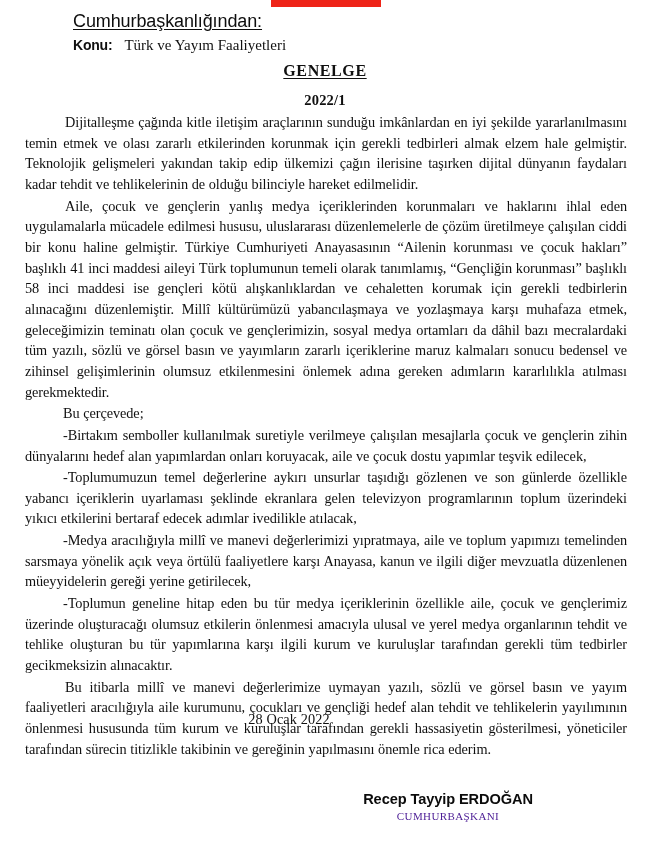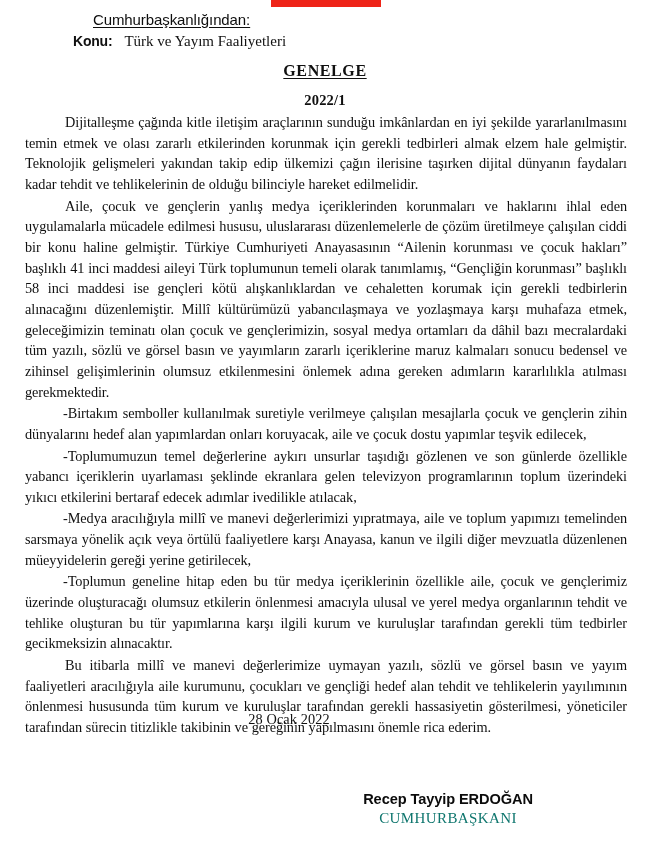--- a/index.html
+++ b/index.html
@@ -38,24 +38,24 @@
 
   
   .header {
     position: absolute;
     top: 11px;
     left: 25px;
     right: 23px;
   }
   .issuer {
     font-family: "Liberation Sans", "DejaVu Sans", sans-serif;
-    font-size: 15px;
+    font-size: 18px;
     font-weight: 400;
     letter-spacing: -0.1px;
-    margin-left: 68px;
+    margin-left: 48px;
     display: inline-block;
     text-decoration: underline;
     text-underline-offset: 2px;
     line-height: 1.22;
     color: #0d0d0d;
   }
   .subject-row {
     margin-left: 48px;
     margin-top: 3px;
     font-size: 14.5px;
@@ -157,25 +157,25 @@
   .sig-name {
     font-family: "Liberation Sans", "DejaVu Sans", sans-serif;
     font-weight: bold;
     font-size: 14.6px;
     letter-spacing: -0.1px;
     white-space: nowrap;
     color: #0b0b0b;
   }
   .sig-title {
     font-family: "Liberation Serif", "DejaVu Serif", serif;
-    font-size: 15px;
+    font-size: 11px;
     letter-spacing: 0.4px;
     margin-top: 3px;
     white-space: nowrap;
-    color: #0f766e;
+    color: #4c1d95;
   }
 </style>
 </head>
 <body>
 
 <div class="page">
 
   <div class="top-marker" style="background: rgb(238, 36, 24);"></div>
 
   <div class="header">
@@ -186,20 +186,21 @@
   </div>
 
   <div class="circular-title-wrap">
     <div class="circular-title">GENELGE</div>
     <div class="circular-number">2022/1</div>
   </div>
 
   <div class="body-text">
     <p class="para indent">Dijitalleşme çağında kitle iletişim araçlarının sunduğu imkânlardan en iyi şekilde yararlanılmasını temin etmek ve olası zararlı etkilerinden korunmak için gerekli tedbirleri almak elzem hale gelmiştir. Teknolojik gelişmeleri yakından takip edip ülkemizi çağın ilerisine taşırken dijital dünyanın faydaları kadar tehdit ve tehlikelerinin de olduğu bilinciyle hareket edilmelidir.</p>
     <p class="para indent">Aile, çocuk ve gençlerin yanlış medya içeriklerinden korunmaları ve haklarını ihlal eden uygulamalarla mücadele edilmesi hususu, uluslararası düzenlemelerle de çözüm üretilmeye çalışılan ciddi bir konu haline gelmiştir. Türkiye Cumhuriyeti Anayasasının “Ailenin korunması ve çocuk hakları” başlıklı 41 inci maddesi aileyi Türk toplumunun temeli olarak tanımlamış, “Gençliğin korunması” başlıklı 58 inci maddesi ise gençleri kötü alışkanlıklardan ve cehaletten korumak için gerekli tedbirlerin alınacağını düzenlemiştir. Millî kültürümüzü yabancılaşmaya ve yozlaşmaya karşı muhafaza etmek, geleceğimizin teminatı olan çocuk ve gençlerimizin, sosyal medya ortamları da dâhil bazı mecralardaki tüm yazılı, sözlü ve görsel basın ve yayımların zararlı içeriklerine maruz kalmaları sonucu bedensel ve zihinsel gelişimlerinin olumsuz etkilenmesini önlemek adına gereken adımların kararlılıkla atılması gerekmektedir.</p>
+    <p class="para indent-sm">Bu çerçevede;</p>
     <p class="para indent-sm">-Birtakım semboller kullanılmak suretiyle verilmeye çalışılan mesajlarla çocuk ve gençlerin zihin dünyalarını hedef alan yapımlardan onları koruyacak, aile ve çocuk dostu yapımlar teşvik edilecek,</p>
     <p class="para indent-sm">-Toplumumuzun temel değerlerine aykırı unsurlar taşıdığı gözlenen ve son günlerde özellikle yabancı içeriklerin uyarlaması şeklinde ekranlara gelen televizyon programlarının toplum üzerindeki yıkıcı etkilerini bertaraf edecek adımlar ivedilikle atılacak,</p>
     <p class="para indent-sm">-Medya aracılığıyla millî ve manevi değerlerimizi yıpratmaya, aile ve toplum yapımızı temelinden sarsmaya yönelik açık veya örtülü faaliyetlere karşı Anayasa, kanun ve ilgili diğer mevzuatla düzenlenen müeyyidelerin gereği yerine getirilecek,</p>
     <p class="para indent-sm">-Toplumun geneline hitap eden bu tür medya içeriklerinin özellikle aile, çocuk ve gençlerimiz üzerinde oluşturacağı olumsuz etkilerin önlenmesi amacıyla ulusal ve yerel medya organlarının tehdit ve tehlike oluşturan bu tür yapımlarına karşı ilgili kurum ve kuruluşlar tarafından gerekli tüm tedbirler gecikmeksizin alınacaktır.</p>
     <p class="para indent">Bu itibarla millî ve manevi değerlerimize uymayan yazılı, sözlü ve görsel basın ve yayım faaliyetleri aracılığıyla aile kurumunu, çocukları ve gençliği hedef alan tehdit ve tehlikelerin yayılımının önlenmesi hususunda tüm kurum ve kuruluşlar tarafından gerekli hassasiyetin gösterilmesi, yöneticiler tarafından sürecin titizlikle takibinin ve gereğinin yapılmasını önemle rica ederim.</p>
   </div>
 
   <div class="date-line">
     <span class="date-inner">28 Ocak 2022</span>
   </div>

